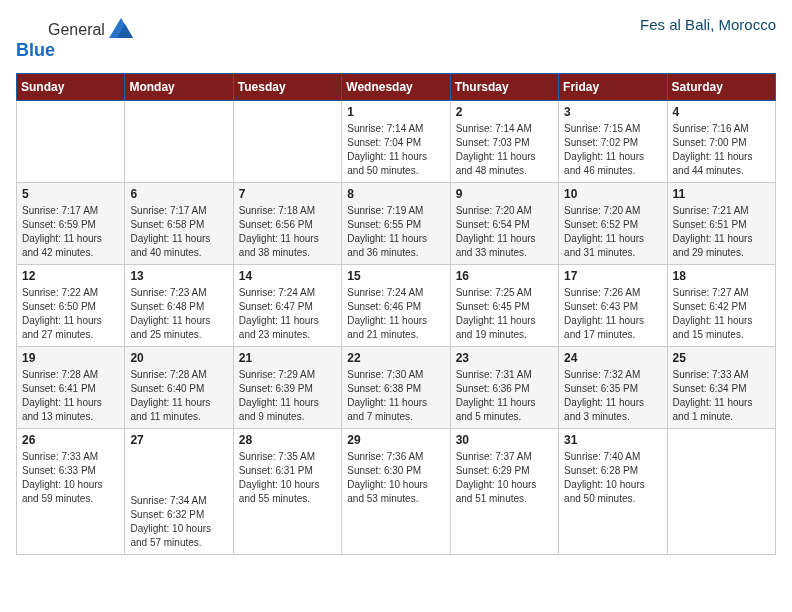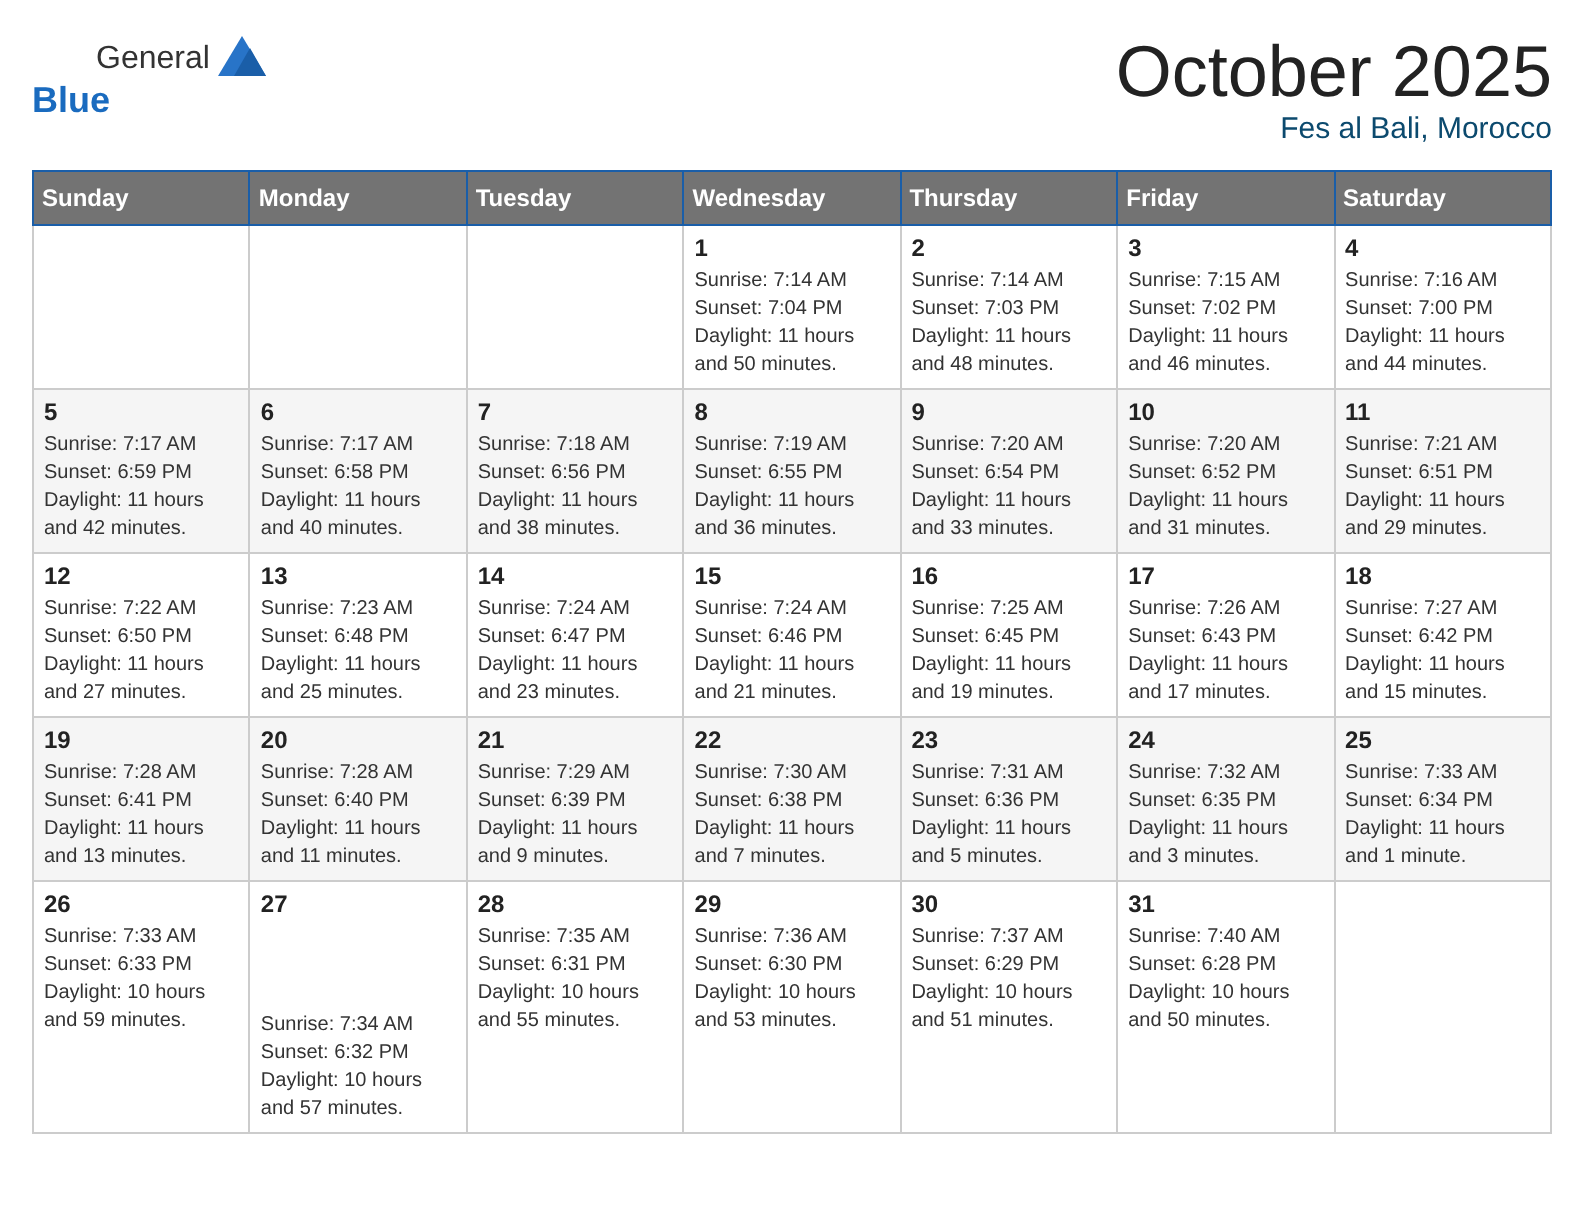--- a/index.html
+++ b/index.html
@@ -39,21 +39,21 @@
     .location {
       font-size: 15px;
       color: #0c4a6e;
     }
     .calendar {
       width: 100%;
       border-collapse: collapse;
       font-size: 10.5px;
     }
     .calendar th {
-      background-color: #737373;
+      background-color: #7f1d1d;
       color: #fff;
       padding: 6px 4px;
       text-align: left;
       font-size: 12px;
       font-weight: bold;
       border: 1px solid #1a5ea8;
     }
     .calendar td {
       border: 1px solid #ccc;
       vertical-align: top;
@@ -90,21 +90,20 @@
         <span class="logo-general">General</span>
         <svg class="logo-icon" viewBox="0 0 28 28">
           <polygon points="14,2 26,22 2,22" fill="#2874c8"></polygon>
           <polygon points="18,8 26,22 10,22" fill="#1a5ea8"></polygon>
         </svg>
       </div>
       <div class="logo-blue" style="font-size:18px; font-weight:bold; color:#1a6bbf; margin-top:-4px;">Blue</div>
     </div>
   </div>
   <div class="title-block">
-    <div class="month-title">October 2025</div>
     <div class="location">Fes al Bali, Morocco</div>
   </div>
 </div>
 
 <table class="calendar">
   <thead>
     <tr>
     <th>Sunday</th>
         <th>Monday</th>
         <th>Tuesday</th>

